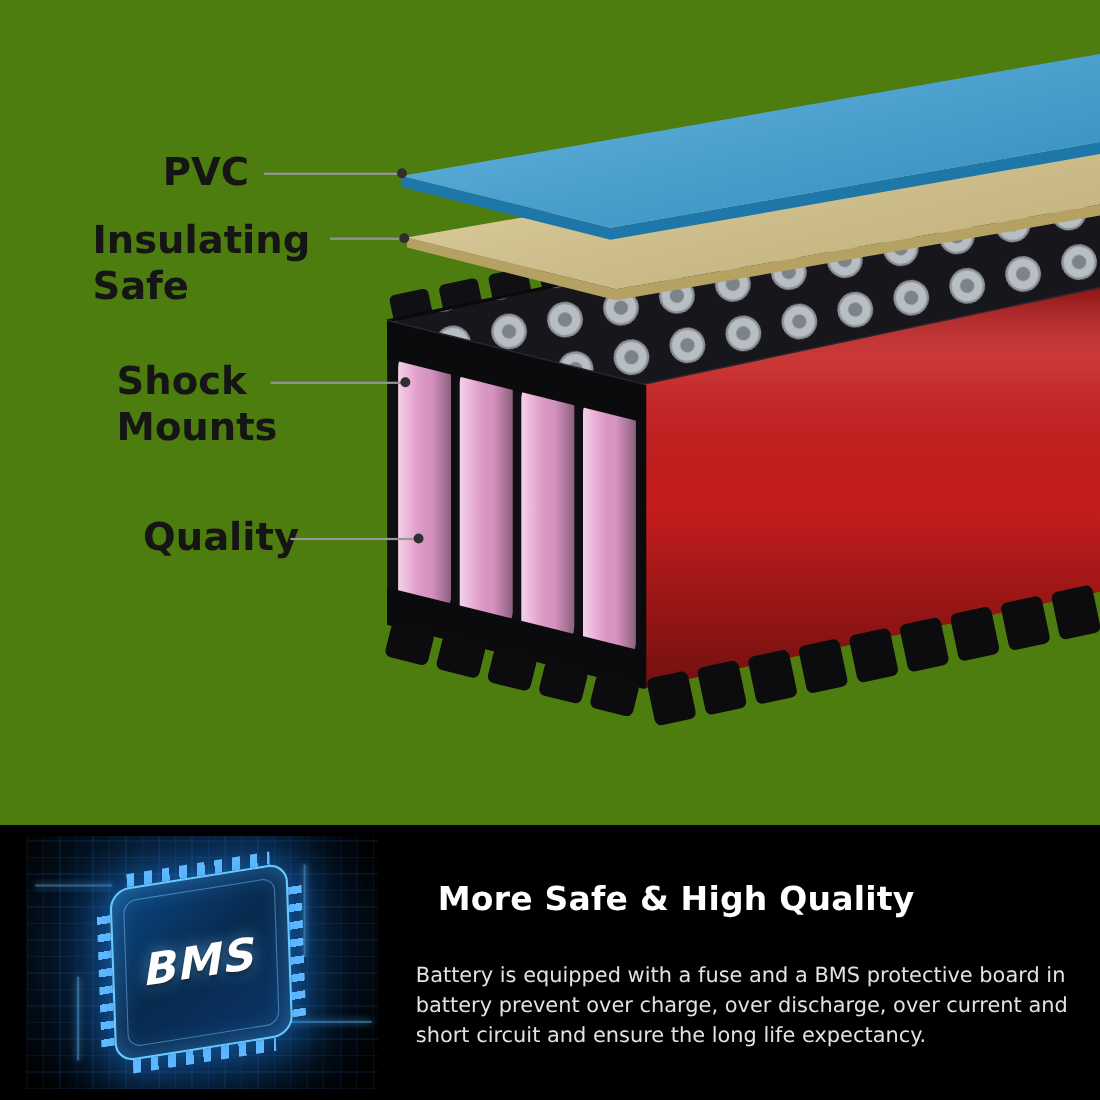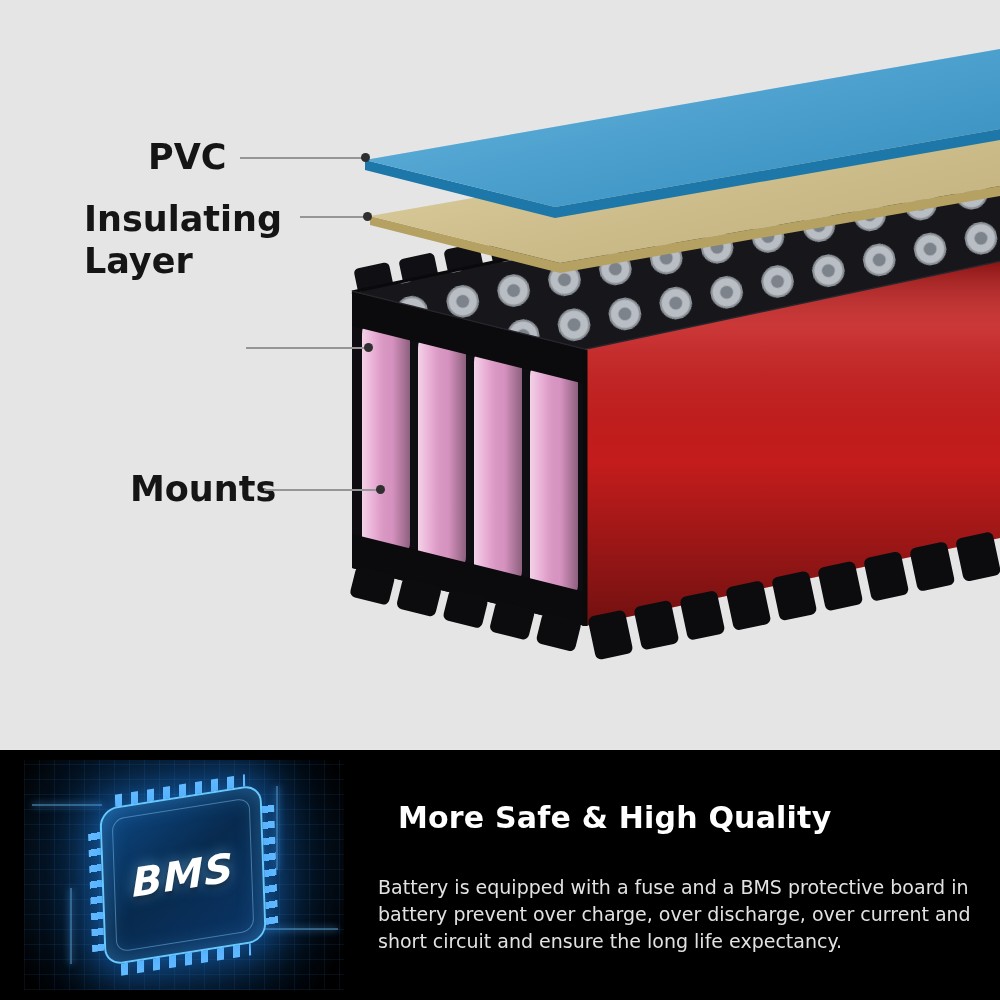--- a/index.html
+++ b/index.html
@@ -1,16 +1,16 @@
 <!DOCTYPE html>
 <html><head>
 <meta charset="utf-8">
 <style>
   html,body{margin:0;padding:0;background:#ffffff;}
-  .stage{position:relative;width:1000px;height:1000px;background:#e5e5e5;overflow:hidden;
+  .stage{position:relative;width:1000px;height:1000px;background:#4d7c0f;overflow:hidden;
          font-family:"DejaVu Sans","Liberation Sans",sans-serif;}
 
   
   .diagram{position:absolute;top:0;left:0;width:1000px;height:750px;}
   .diagram svg{position:absolute;top:0;left:0;}
 
   .label{position:absolute;font-weight:700;color:#151515;font-size:35px;line-height:42px;}
   .label-pvc{left:148px;top:136px;}
   .label-insulating{left:84px;top:198px;width:218px;}
   .label-shock{left:106px;top:326px;width:165px;}
@@ -174,22 +174,23 @@
       </g>
 
       <g>
         <polygon points="365,160 555,207 1000,129 1000,140 555,218 365,170" fill="#1d77a8"></polygon>
         <polygon points="365,160 1000,49 1000,129 555,207" fill="#3FA9E2"></polygon>
         <polygon points="365,160 1000,49 1000,129 555,207" fill="url(#sheetShade)"></polygon>
       </g>
     </svg>
 
     <div class="label label-pvc">PVC</div>
-    <div class="label label-insulating">Insulating Layer</div>
-    <div class="label label-battery">Mounts</div>
+    <div class="label label-insulating">Insulating Safe</div>
+    <div class="label label-shock">Shock Mounts</div>
+    <div class="label label-battery">Quality</div>
 
     <span class="leader leader-pvc"></span>
     <span class="leader leader-insulating"></span>
     <span class="leader leader-shock"></span>
     <span class="leader leader-battery"></span>
 
     <span class="dot dot-pvc"></span>
     <span class="dot dot-insulating"></span>
     <span class="dot dot-shock"></span>
     <span class="dot dot-battery"></span>

